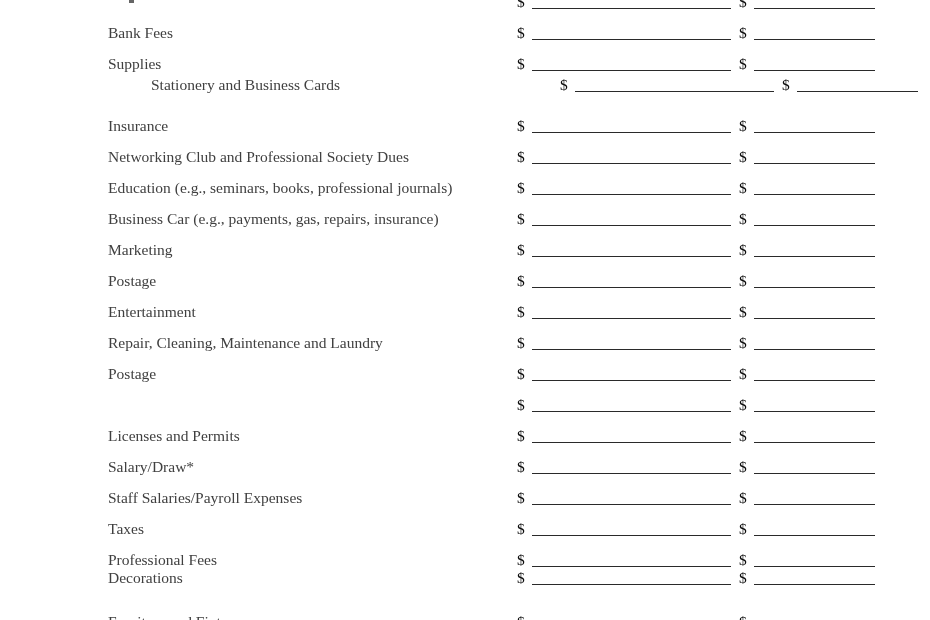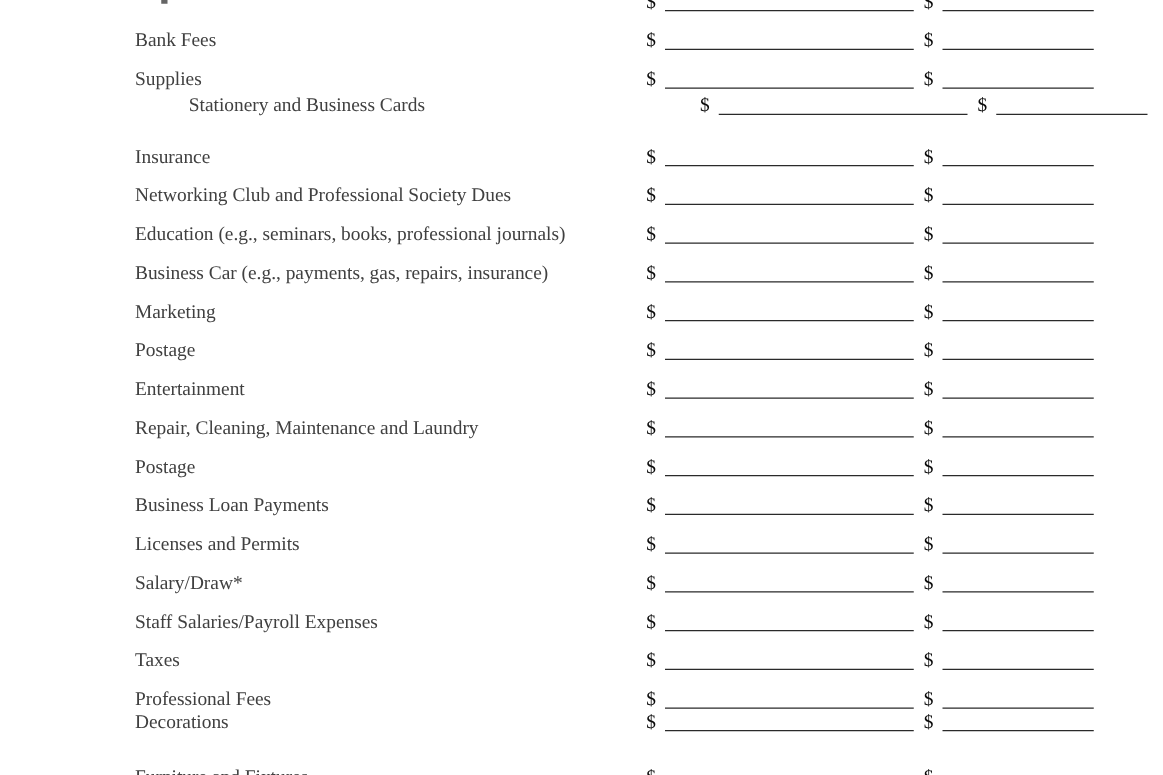--- a/index.html
+++ b/index.html
@@ -222,21 +222,20 @@
       <div class="amount-field col-1">
         <span class="currency-symbol">$</span>
         <span class="blank-rule"></span>
       </div>
       <div class="amount-field col-2">
         <span class="currency-symbol">$</span>
         <span class="blank-rule"></span>
       </div>
     </div>
     <div class="expense-row" style="top: 395px;">
-      <div class="row-label">Business Loan Payments</div>
       <div class="amount-field col-1">
         <span class="currency-symbol">$</span>
         <span class="blank-rule"></span>
       </div>
       <div class="amount-field col-2">
         <span class="currency-symbol">$</span>
         <span class="blank-rule"></span>
       </div>
     </div>
     <div class="expense-row" style="top: 426px;">

